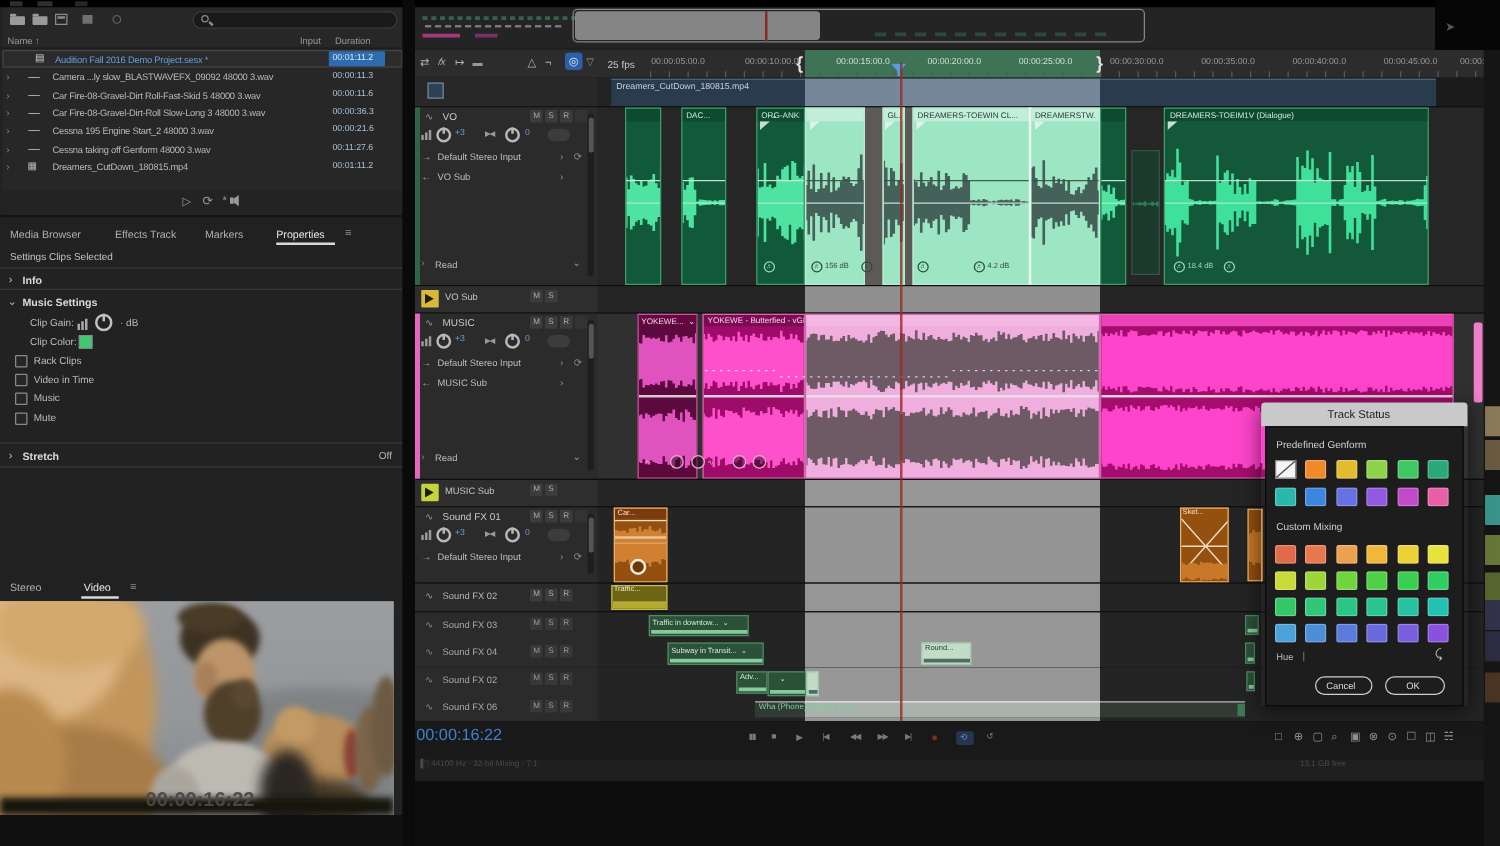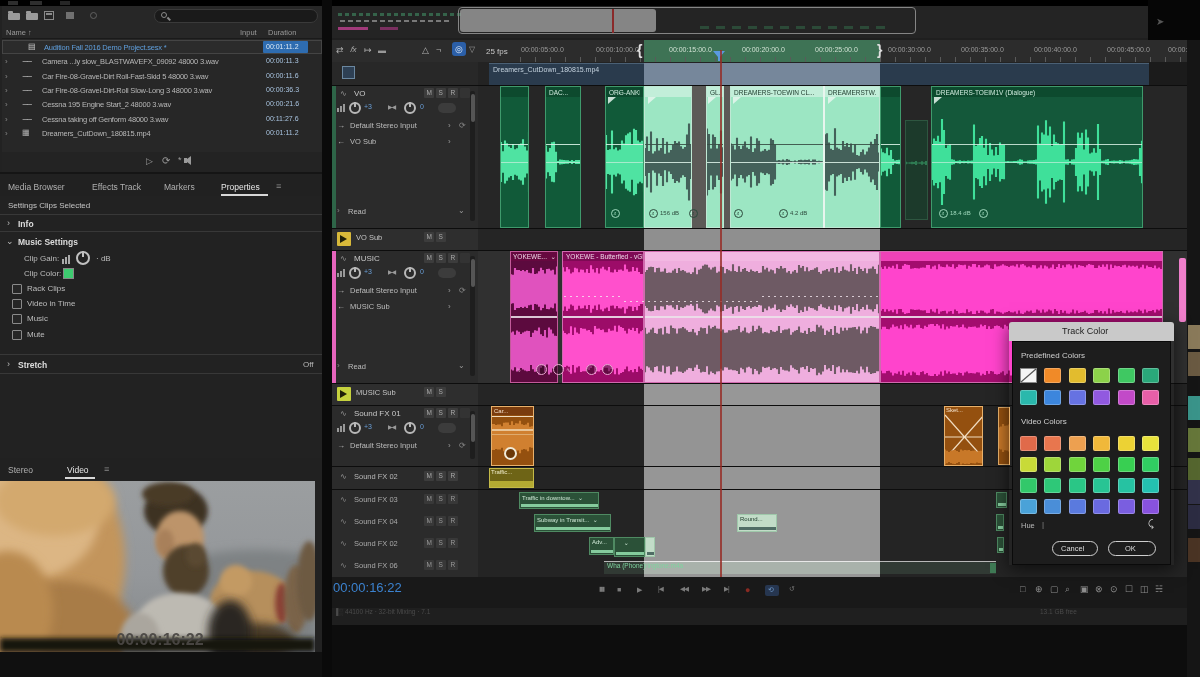--- a/index.html
+++ b/index.html
@@ -789,39 +789,39 @@
     <div style="position:absolute;left:1188px;top:325px;width:12px;height:24px;background:#8a7a5a;"></div>
     <div style="position:absolute;left:1188px;top:352px;width:12px;height:24px;background:#6a5a42;"></div>
     <div style="position:absolute;left:1188px;top:396px;width:12px;height:24px;background:#3a948a;"></div>
     <div style="position:absolute;left:1188px;top:428px;width:12px;height:24px;background:#66773a;"></div>
     <div style="position:absolute;left:1188px;top:458px;width:12px;height:24px;background:#55662f;"></div>
     <div style="position:absolute;left:1188px;top:480px;width:12px;height:24px;background:#32324a;"></div>
     <div style="position:absolute;left:1188px;top:505px;width:12px;height:24px;background:#2c2c42;"></div>
     <div style="position:absolute;left:1188px;top:538px;width:12px;height:24px;background:#4a3424;"></div>
     <div style="position:absolute;left:1009px;top:322px;width:165px;height:243px;box-shadow:0 4px 16px rgba(0,0,0,0.6);"></div>
     <div style="position:absolute;left:1009px;top:322px;width:165px;height:19px;background:#c9c9c9;border-radius:3px 3px 0 0;"></div>
-    <div style="position:absolute;left:1062px;top:326px;white-space:nowrap;font-family:'Liberation Sans',sans-serif;color:#1c1c1c;font-size:9px;">Track Color</div>
+    <div style="position:absolute;left:1062px;top:326px;white-space:nowrap;font-family:'Liberation Sans',sans-serif;color:#1c1c1c;font-size:9px;">Track Status</div>
     <div style="position:absolute;left:1012px;top:341px;width:159px;height:224px;background:#1d1d1d;border:1px solid #0a0a0a;"></div>
-    <div style="position:absolute;left:1021px;top:351px;white-space:nowrap;font-family:'Liberation Sans',sans-serif;color:#cfcfcf;font-size:8px;">Predefined Colors</div>
+    <div style="position:absolute;left:1021px;top:351px;white-space:nowrap;font-family:'Liberation Sans',sans-serif;color:#cfcfcf;font-size:8px;">Predefined Genform</div>
     <div style="position:absolute;left:1020.0px;top:368px;width:17px;height:15px;background:#f5f5f5;border:1px solid #888;"></div>
     <svg width="17" height="15" viewBox="0 0 17 15" style="position:absolute;left:1020.0px;top:368px" xmlns="http://www.w3.org/2000/svg">
       <path d="M1 14 L16 1" stroke="#555" stroke-width="1.2"></path>
     </svg>
     <div style="position:absolute;left:1044.4px;top:368px;width:17px;height:15px;background:#f08a28;border-radius:2px;border:1px solid rgba(255,255,255,0.25);"></div>
     <div style="position:absolute;left:1068.8px;top:368px;width:17px;height:15px;background:#e2bc2e;border-radius:2px;border:1px solid rgba(255,255,255,0.25);"></div>
     <div style="position:absolute;left:1093.2px;top:368px;width:17px;height:15px;background:#8cd24a;border-radius:2px;border:1px solid rgba(255,255,255,0.25);"></div>
     <div style="position:absolute;left:1117.6px;top:368px;width:17px;height:15px;background:#3fc862;border-radius:2px;border:1px solid rgba(255,255,255,0.25);"></div>
     <div style="position:absolute;left:1142.0px;top:368px;width:17px;height:15px;background:#2aa87a;border-radius:2px;border:1px solid rgba(255,255,255,0.25);"></div>
     <div style="position:absolute;left:1020.0px;top:390px;width:17px;height:15px;background:#2ab8ac;border-radius:2px;border:1px solid rgba(255,255,255,0.25);"></div>
     <div style="position:absolute;left:1044.4px;top:390px;width:17px;height:15px;background:#3c86dd;border-radius:2px;border:1px solid rgba(255,255,255,0.25);"></div>
     <div style="position:absolute;left:1068.8px;top:390px;width:17px;height:15px;background:#6672e2;border-radius:2px;border:1px solid rgba(255,255,255,0.25);"></div>
     <div style="position:absolute;left:1093.2px;top:390px;width:17px;height:15px;background:#9159e0;border-radius:2px;border:1px solid rgba(255,255,255,0.25);"></div>
     <div style="position:absolute;left:1117.6px;top:390px;width:17px;height:15px;background:#c24ac8;border-radius:2px;border:1px solid rgba(255,255,255,0.25);"></div>
     <div style="position:absolute;left:1142.0px;top:390px;width:17px;height:15px;background:#e85fa8;border-radius:2px;border:1px solid rgba(255,255,255,0.25);"></div>
-    <div style="position:absolute;left:1021px;top:417px;white-space:nowrap;font-family:'Liberation Sans',sans-serif;color:#cfcfcf;font-size:8px;">Video Colors</div>
+    <div style="position:absolute;left:1021px;top:417px;white-space:nowrap;font-family:'Liberation Sans',sans-serif;color:#cfcfcf;font-size:8px;">Custom Mixing</div>
     <div style="position:absolute;left:1020.0px;top:436px;width:17px;height:15px;background:#e06a4a;border-radius:2px;border:1px solid rgba(255,255,255,0.25);"></div>
     <div style="position:absolute;left:1044.4px;top:436px;width:17px;height:15px;background:#e8764e;border-radius:2px;border:1px solid rgba(255,255,255,0.25);"></div>
     <div style="position:absolute;left:1068.8px;top:436px;width:17px;height:15px;background:#eda050;border-radius:2px;border:1px solid rgba(255,255,255,0.25);"></div>
     <div style="position:absolute;left:1093.2px;top:436px;width:17px;height:15px;background:#f0b83a;border-radius:2px;border:1px solid rgba(255,255,255,0.25);"></div>
     <div style="position:absolute;left:1117.6px;top:436px;width:17px;height:15px;background:#ecd234;border-radius:2px;border:1px solid rgba(255,255,255,0.25);"></div>
     <div style="position:absolute;left:1142.0px;top:436px;width:17px;height:15px;background:#e8e23c;border-radius:2px;border:1px solid rgba(255,255,255,0.25);"></div>
     <div style="position:absolute;left:1020.0px;top:457px;width:17px;height:15px;background:#c8da38;border-radius:2px;border:1px solid rgba(255,255,255,0.25);"></div>
     <div style="position:absolute;left:1044.4px;top:457px;width:17px;height:15px;background:#9ed63a;border-radius:2px;border:1px solid rgba(255,255,255,0.25);"></div>
     <div style="position:absolute;left:1068.8px;top:457px;width:17px;height:15px;background:#70d43c;border-radius:2px;border:1px solid rgba(255,255,255,0.25);"></div>
     <div style="position:absolute;left:1093.2px;top:457px;width:17px;height:15px;background:#4ed146;border-radius:2px;border:1px solid rgba(255,255,255,0.25);"></div>

